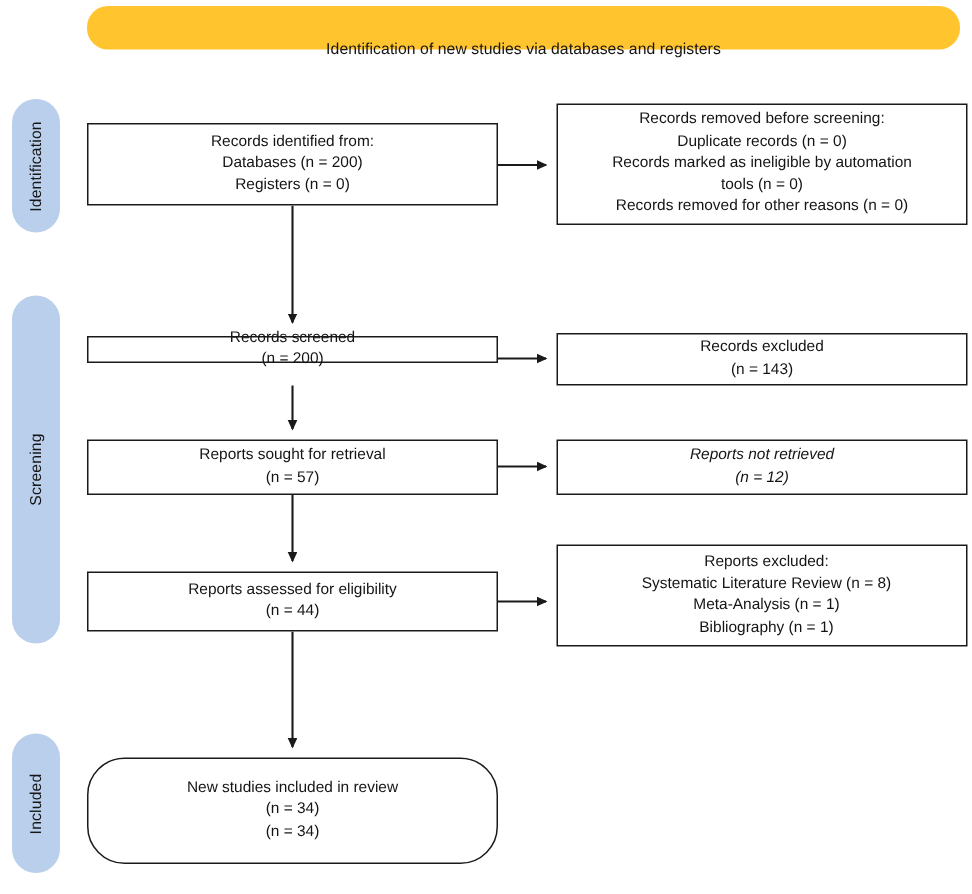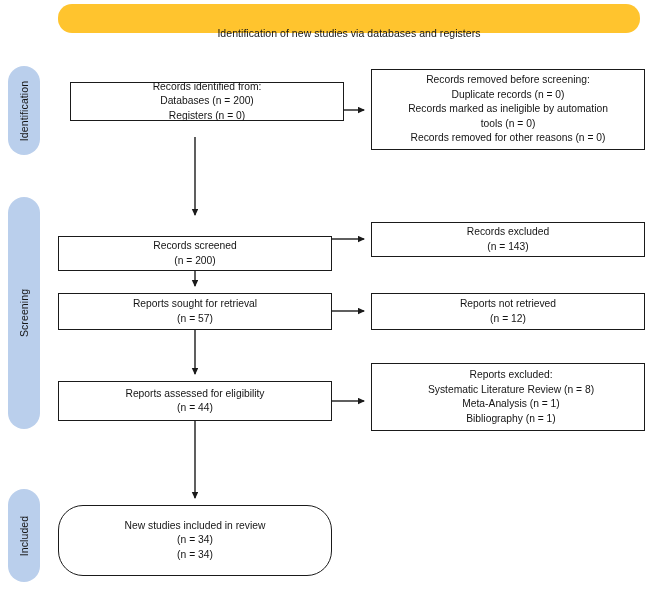--- a/index.html
+++ b/index.html
@@ -80,30 +80,30 @@
     padding: 2px 4px;
   }
   .box .line {
     font-size: 10.3px;
     line-height: 14.5px;
     color: #141414;
     white-space: nowrap;
   }
 
   
-  #box-identified      { left: 58px; top: 82px;  width: 274px; height: 39px; margin-left: 12px; }
-  #box-screened        { left: 58px; top: 236px; width: 274px; height: 35px; }
+  #box-identified      { left: 58px; top: 82px;  width: 274px; height: 55px; }
+  #box-screened        { left: 58px; top: 224px; width: 274px; height: 18px; }
   #box-sought          { left: 58px; top: 293px; width: 274px; height: 37px; }
   #box-assessed        { left: 58px; top: 381px; width: 274px; height: 40px; }
   #box-included        { left: 58px; top: 505px; width: 274px; height: 71px; border-radius: 25px; }
 
   
   #box-removed         { left: 371px; top: 69px;  width: 274px; height: 81px; }
   #box-excluded        { left: 371px; top: 222px; width: 274px; height: 35px; }
-  #box-notretrieved    { left: 371px; top: 293px; width: 274px; height: 37px; }
+  #box-notretrieved    { left: 371px; top: 293px; width: 274px; height: 37px; font-style: italic; }
   #box-reportsexcluded { left: 371px; top: 363px; width: 274px; height: 68px; padding-left: 10px; }
 
   
   .conn {
     position: absolute;
     pointer-events: none;
   }
   .conn svg { display: block; overflow: visible; }
 </style>
 </head>

